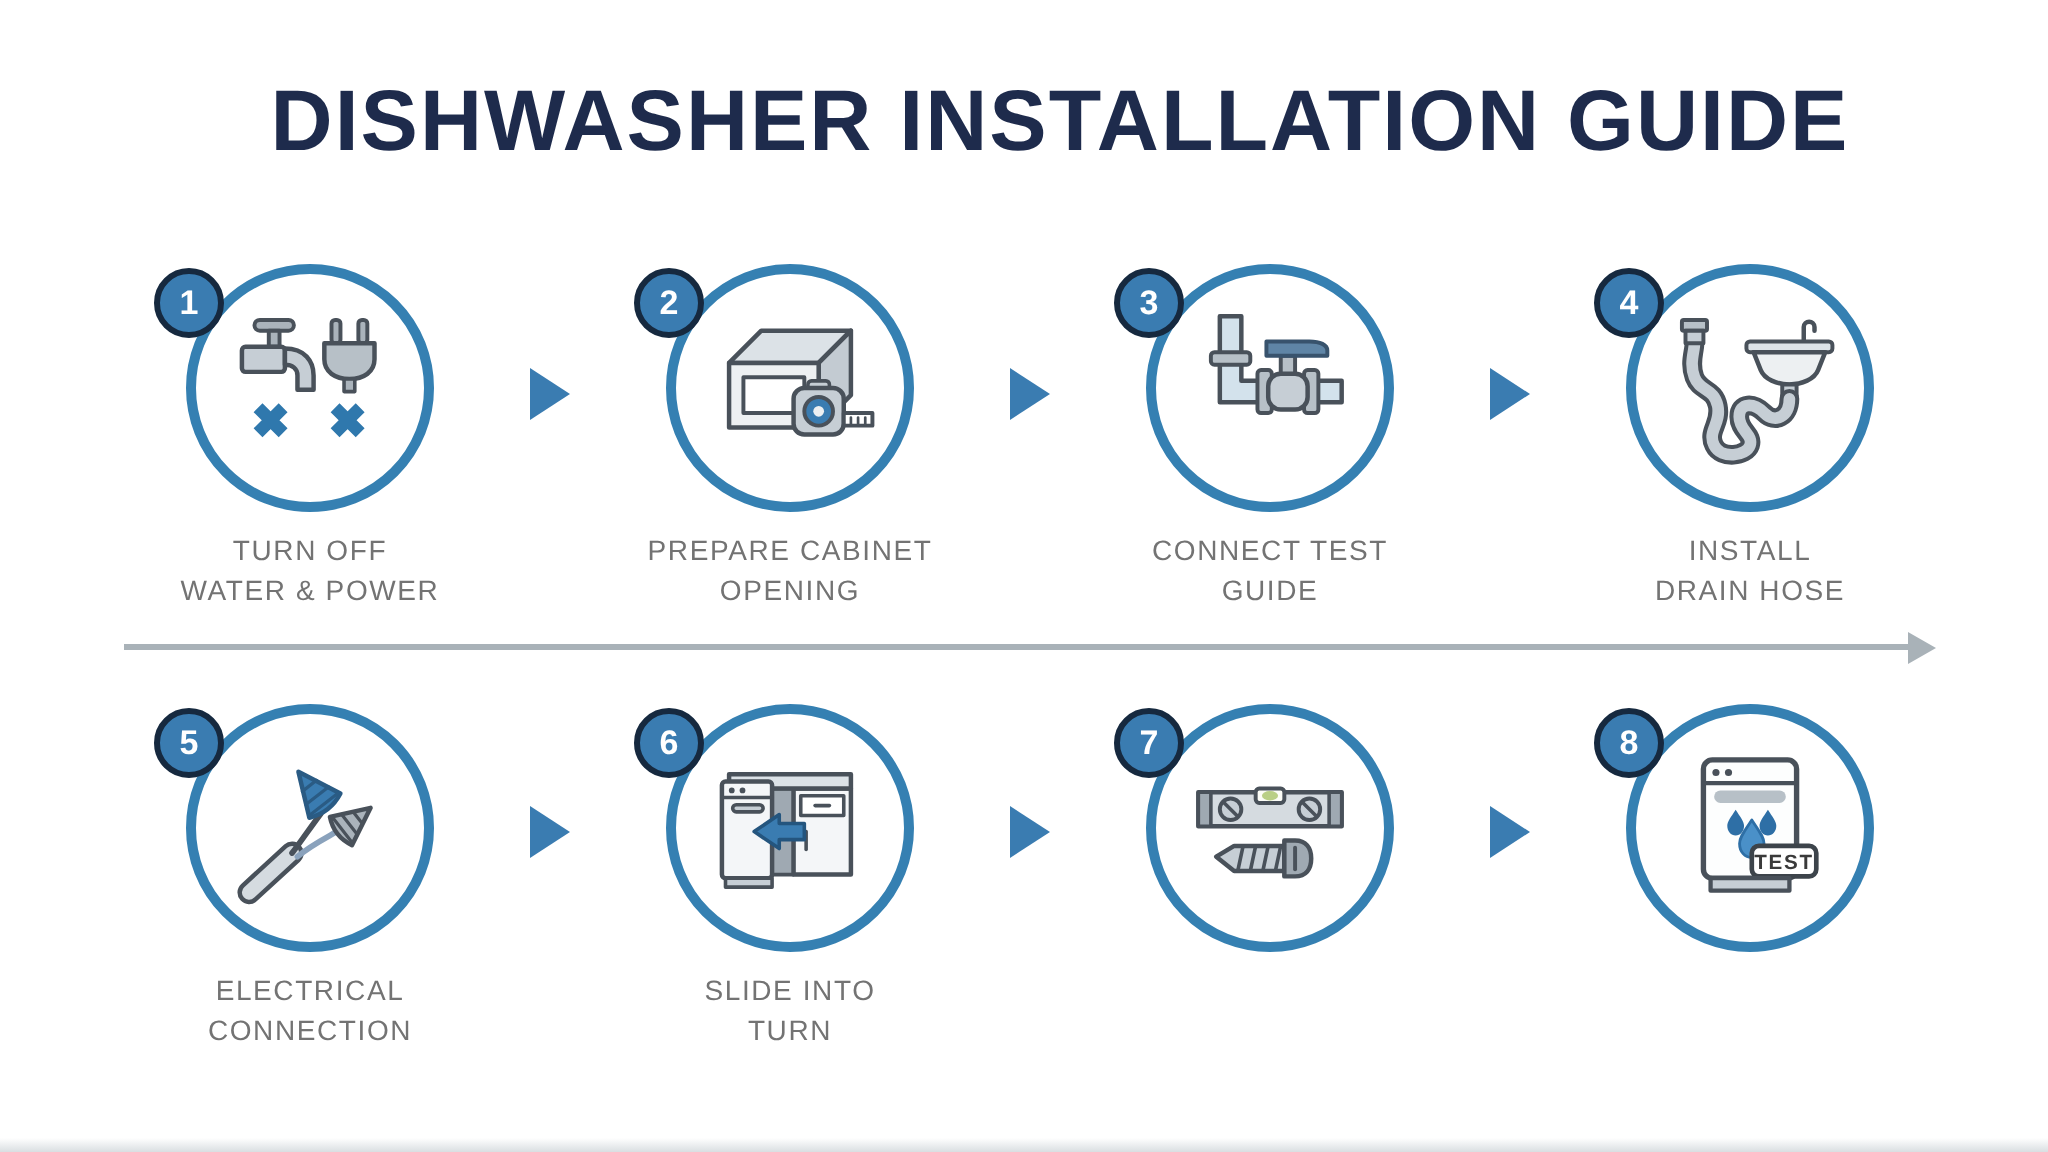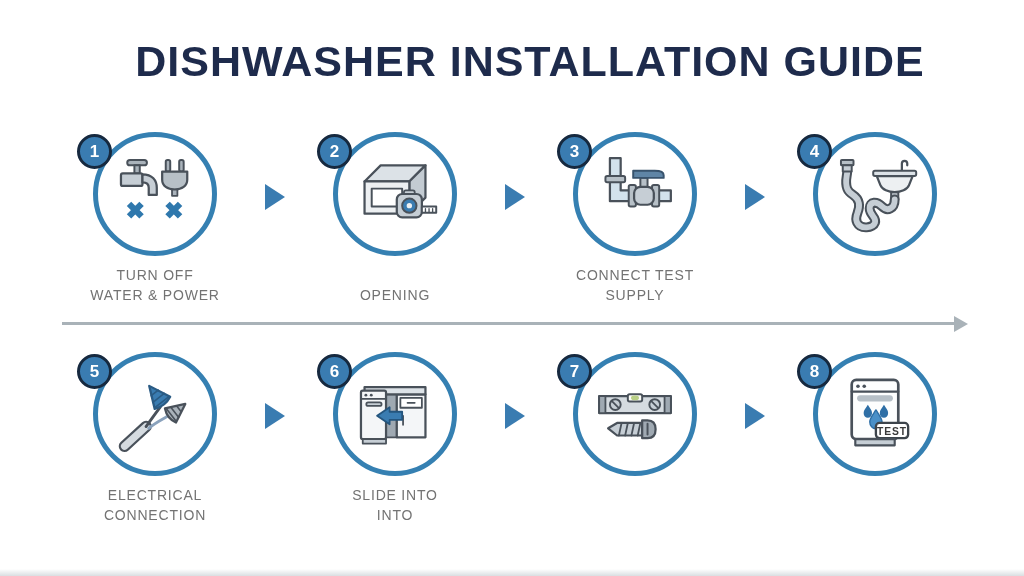--- a/index.html
+++ b/index.html
@@ -89,21 +89,21 @@
         <rect x="22" y="42" width="34" height="20" fill="#FFFFFF" stroke="#49515A" stroke-width="2.2"></rect>
         <rect x="58" y="44" width="12" height="6" rx="2" fill="#C6CED5" stroke="#49515A" stroke-width="2"></rect>
         <rect x="50" y="48" width="28" height="26" rx="6" fill="#C6CED5" stroke="#49515A" stroke-width="2.5"></rect>
         <circle cx="64" cy="61" r="8" fill="#3A7CB1" stroke="#49515A" stroke-width="2.2"></circle>
         <circle cx="64" cy="61" r="3" fill="#EDF0F2"></circle>
         <rect x="78" y="62" width="16" height="7" fill="#FFFFFF" stroke="#49515A" stroke-width="2.2"></rect>
         <path d="M82,64.5 v4 M86,64.5 v4 M90,64.5 v4" stroke="#49515A" stroke-width="1.5"></path>
       </svg>
     </div>
     <div class="label">
-      <br>
+      <span>PREPARE CABINET</span><br>
       <span>OPENING</span>
     </div>
   </div>
 
   <div class="step r1 c3">
     <div class="ring">
       <div class="badge">
           <span>3</span>
         </div>
       <svg class="icon" width="86" height="86" viewBox="0 0 96 96" fill="none" stroke-linecap="round" stroke-linejoin="round">
@@ -111,39 +111,43 @@
         <rect x="15" y="28" width="22" height="7" rx="2" fill="#B7C0C7" stroke="#49515A" stroke-width="2.2"></rect>
         <rect x="54" y="30" width="8" height="12" fill="#B7C0C7" stroke="#49515A" stroke-width="2.2"></rect>
         <path d="M46,22 H70 C76,22 80,24 80,27 V30 H46 Z" fill="#5F85A6" stroke="#38536D" stroke-width="2.2"></path>
         <rect x="41" y="38" width="8" height="24" rx="2" fill="#B7C0C7" stroke="#49515A" stroke-width="2.2"></rect>
         <rect x="67" y="38" width="8" height="24" rx="2" fill="#B7C0C7" stroke="#49515A" stroke-width="2.2"></rect>
         <rect x="47" y="40" width="22" height="20" rx="7" fill="#C6CED5" stroke="#49515A" stroke-width="2.5"></rect>
       </svg>
     </div>
     <div class="label">
       <span>CONNECT TEST</span><br>
-      <span>SUPPLY</span>
+      <span>GUIDE</span>
     </div>
   </div>
 
   <div class="step r1 c4">
     <div class="ring">
       <div class="badge">
           <span>4</span>
         </div>
       <svg class="icon" width="86" height="86" viewBox="0 0 96 96" fill="none" stroke-linecap="round" stroke-linejoin="round">
         <path d="M78,22 V14 C78,10 84,10 84,14 V16" stroke="#49515A" stroke-width="2.5"></path>
         <rect x="46" y="22" width="48" height="6" rx="2" fill="#DCE2E7" stroke="#49515A" stroke-width="2.2"></rect>
         <path d="M50,28 H90 L86,38 C84,43 77,46 70,46 C63,46 56,43 54,38 Z" fill="#EDF0F2" stroke="#49515A" stroke-width="2.5"></path>
         <rect x="66" y="46" width="8" height="8" fill="#C6CED5" stroke="#49515A" stroke-width="2.2"></rect>
         <path d="M70,54 C70,64 62,68 56,62 C50,56 42,56 42,64 C42,72 50,74 48,80 C46,86 32,88 28,80 C24,72 32,68 30,58 C28,48 20,50 17,42 C14,34 17,28 17,23" stroke="#49515A" stroke-width="11"></path>
         <path d="M70,54 C70,64 62,68 56,62 C50,56 42,56 42,64 C42,72 50,74 48,80 C46,86 32,88 28,80 C24,72 32,68 30,58 C28,48 20,50 17,42 C14,34 17,28 17,23" stroke="#C6CED5" stroke-width="6.5"></path>
         <rect x="10" y="10" width="14" height="6" rx="1" fill="#B7C0C7" stroke="#49515A" stroke-width="2.2"></rect>
         <rect x="12" y="16" width="10" height="7" fill="#C6CED5" stroke="#49515A" stroke-width="2.2"></rect>
       </svg>
+    </div>
+    <div class="label">
+      <span>INSTALL</span><br>
+      <span>DRAIN HOSE</span>
     </div>
   </div>
 
   <div class="step r2 c1">
     <div class="ring">
       <div class="badge">
           <span>5</span>
         </div>
       <svg class="icon" width="86" height="86" viewBox="0 0 96 96" fill="none" stroke-linecap="round" stroke-linejoin="round">
         <path d="M14,84 L38,62" stroke="#49515A" stroke-width="13"></path>
@@ -182,21 +186,21 @@
         <circle cx="15.5" cy="27" r="1.6" fill="#49515A"></circle>
         <circle cx="21.5" cy="27" r="1.6" fill="#49515A"></circle>
         <line x1="10" y1="31" x2="38" y2="31" stroke="#49515A" stroke-width="2"></line>
         <rect x="16" y="35" width="17" height="4" rx="2" fill="#C6CED5" stroke="#49515A" stroke-width="2"></rect>
         <rect x="12" y="76" width="26" height="5" fill="#C6CED5" stroke="#49515A" stroke-width="2"></rect>
         <polygon points="28,50 42,40.5 42,45.5 56,45.5 56,54.5 42,54.5 42,59.5" fill="#3A7CB1" stroke="#24557E" stroke-width="2"></polygon>
       </svg>
     </div>
     <div class="label">
       <span>SLIDE INTO</span><br>
-      <span>INTO</span>
+      <span>TURN</span>
     </div>
   </div>
 
   <div class="step r2 c3">
     <div class="ring">
       <div class="badge">
           <span>7</span>
         </div>
       <svg class="icon" width="86" height="86" viewBox="0 0 96 96" fill="none" stroke-linecap="round" stroke-linejoin="round">
         <rect x="8" y="28" width="80" height="19" fill="#D5DBE0" stroke="#49515A" stroke-width="2.5"></rect>

